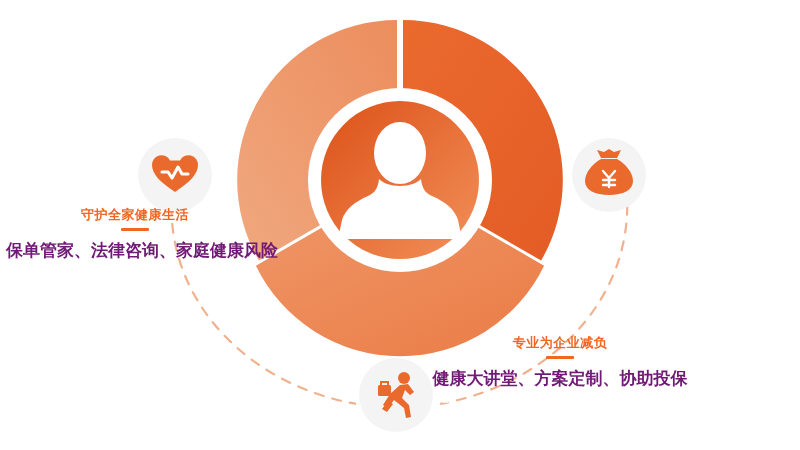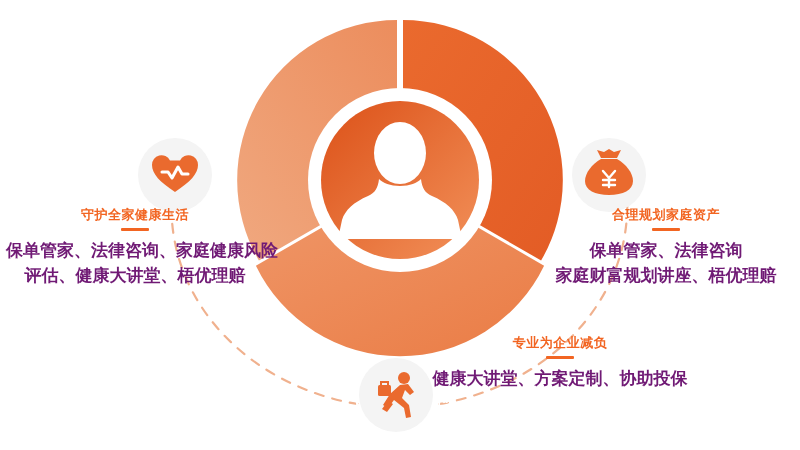--- a/index.html
+++ b/index.html
@@ -161,29 +161,22 @@
         <rect x="378" y="385" width="13" height="11" rx="1.5"></rect>
         <path d="M 381 385 l 0 -3 l 7 0 l 0 3" fill="none" stroke="#EA6A2E" stroke-width="2"></path>
       </g>
     </g>
   </svg>
 
   <div class="txt-block" id="left-block">
     <div class="blk-title">守护全家健康生活</div>
     <div class="rule"></div>
     <div class="blk-body">保单管家、法律咨询、家庭健康风险</div>
-    <div class="blk-body">评估、健康大讲堂、梧优理赔</div>
   </div>
 
-  <div class="txt-block" id="right-block">
-    <div class="blk-title">合理规划家庭资产</div>
-    <div class="rule"></div>
-    <div class="blk-body">保单管家、法律咨询</div>
-    <div class="blk-body">家庭财富规划讲座、梧优理赔</div>
-  </div>
 
   <div class="txt-block" id="bottom-block">
     <div class="blk-title">专业为企业减负</div>
     <div class="rule"></div>
     <div class="blk-body">健康大讲堂、方案定制、协助投保</div>
   </div>
 
 </div>
 
 </body></html>

